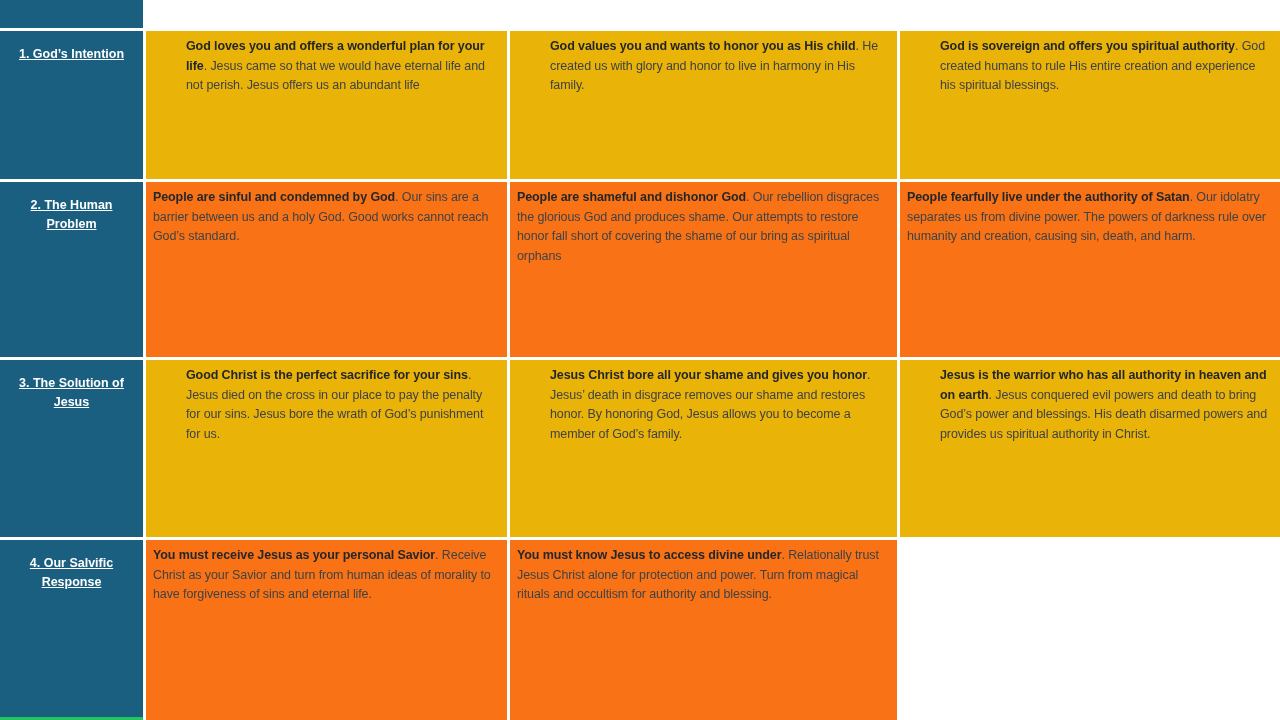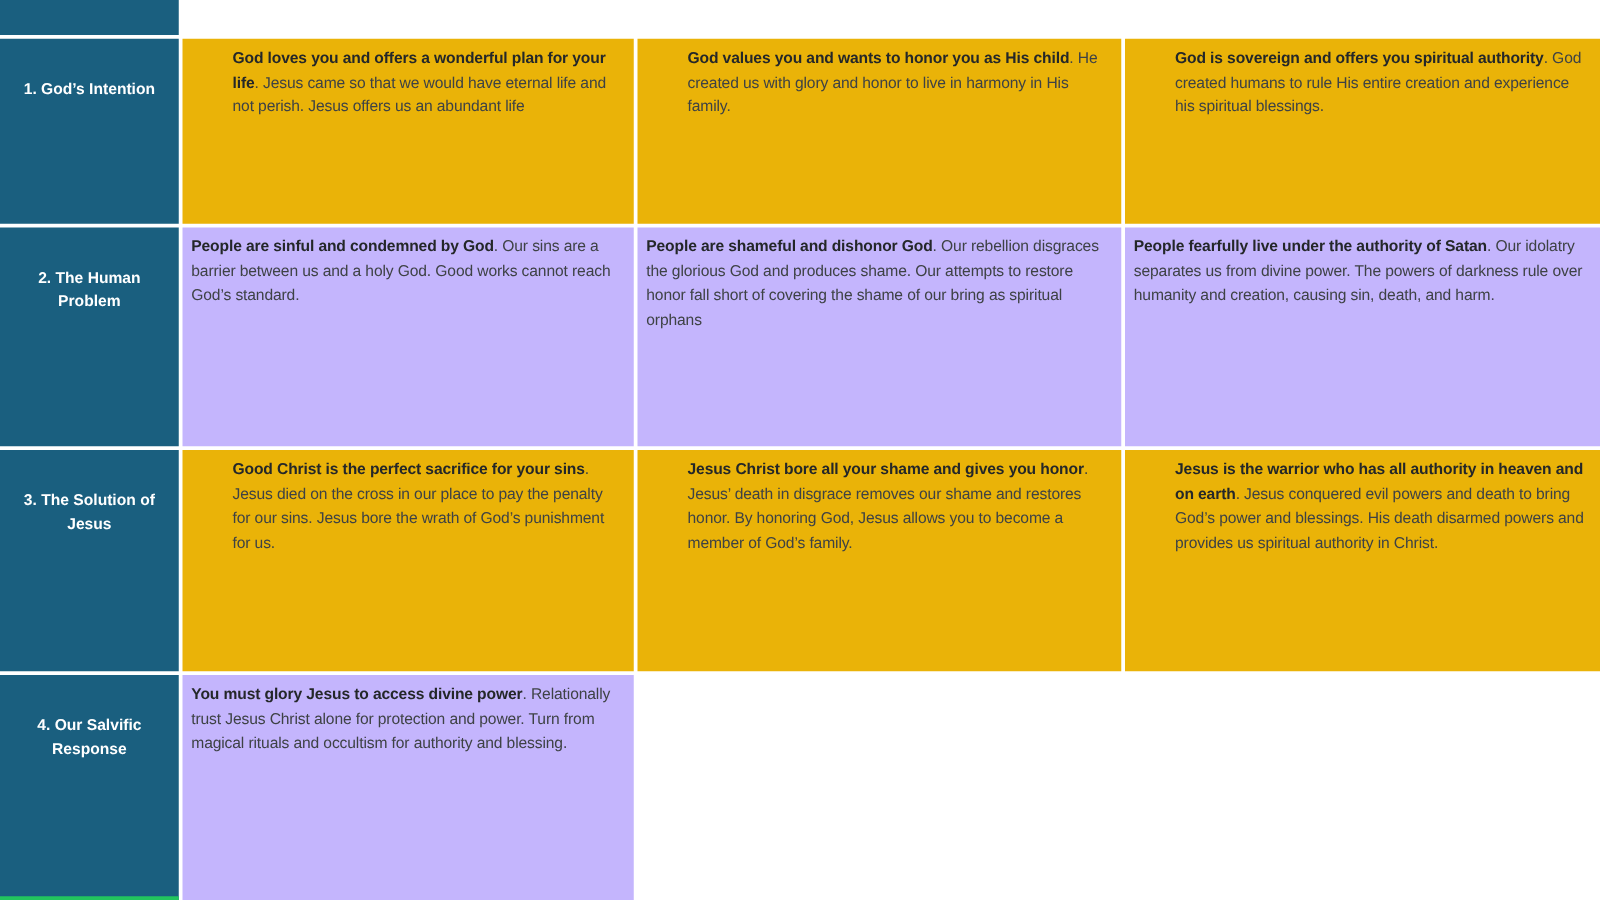--- a/index.html
+++ b/index.html
@@ -28,36 +28,37 @@
     font-size: 12px;
     letter-spacing: 0.1px;
     margin-top: 38px;
   }
 
   .row-label {
     text-align: center;
     font-weight: bold;
     font-size: 12.5px;
     line-height: 19px;
-    padding: 31px 10px 0 10px;
+    padding: 14px 10px 0 10px;
+    text-decoration: underline;
   }
 
   .row-label.last { border-bottom: 3px solid #22c55e; }
 
   .cell {
     padding: 6px 9px 0 7px;
     font-size: 12.5px;
     line-height: 19.5px;
     color: #3e4245;
     letter-spacing: -0.1px;
   }
   .cell .lead { font-weight: bold; color: #242729; }
 
   .band-dark  { background: #eab308; padding-left: 40px; }
-  .band-light { background: #c4b5fd; }
+  .band-light { background: #f97316; }
 </style>
 </head>
 <body>
 
 <div class="slide-table">
 
   <div class="corner teal"></div>
   <div class="col-head teal">
       <span>Guilt-Righteousness</span>
     </div>
@@ -96,16 +97,19 @@
   </div>
   <div class="cell band-dark">
     <span class="lead">Jesus Christ bore all your shame and gives you honor</span><span>. Jesus’ death in disgrace removes our shame and restores honor. By honoring God, Jesus allows you to become a member of God’s family.</span>
   </div>
   <div class="cell band-dark">
     <span class="lead">Jesus is the warrior who has all authority in heaven and on earth</span><span>. Jesus conquered evil powers and death to bring God’s power and blessings. His death disarmed powers and provides us spiritual authority in Christ.</span>
   </div>
 
   <div class="row-label teal last">4. Our Salvific Response</div>
   <div class="cell band-light">
-    <span class="lead">You must glory Jesus to access divine power</span><span>. Relationally trust Jesus Christ alone for protection and power. Turn from magical rituals and occultism for authority and blessing.</span>
+    <span class="lead">You must receive Jesus as your personal Savior</span><span>. Receive Christ as your Savior and turn from human ideas of morality to have forgiveness of sins and eternal life.</span>
+  </div>
+  <div class="cell band-light">
+    <span class="lead">You must know Jesus to access divine under</span><span>. Relationally trust Jesus Christ alone for protection and power. Turn from magical rituals and occultism for authority and blessing.</span>
   </div>
 
 </div>
 
 </body></html>

